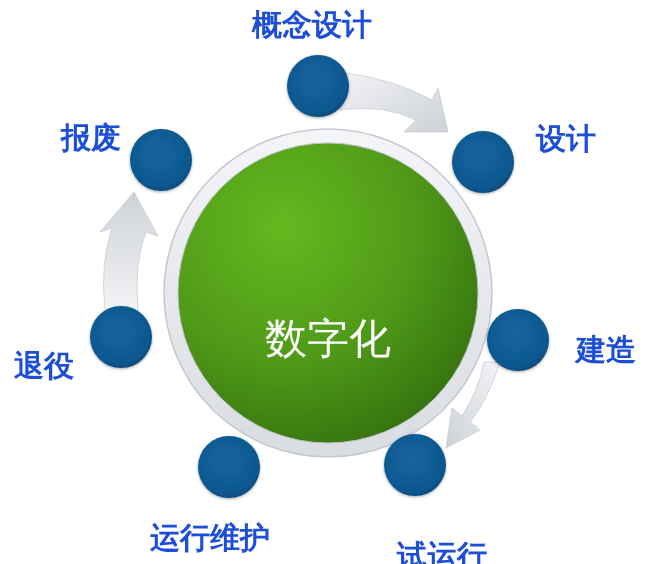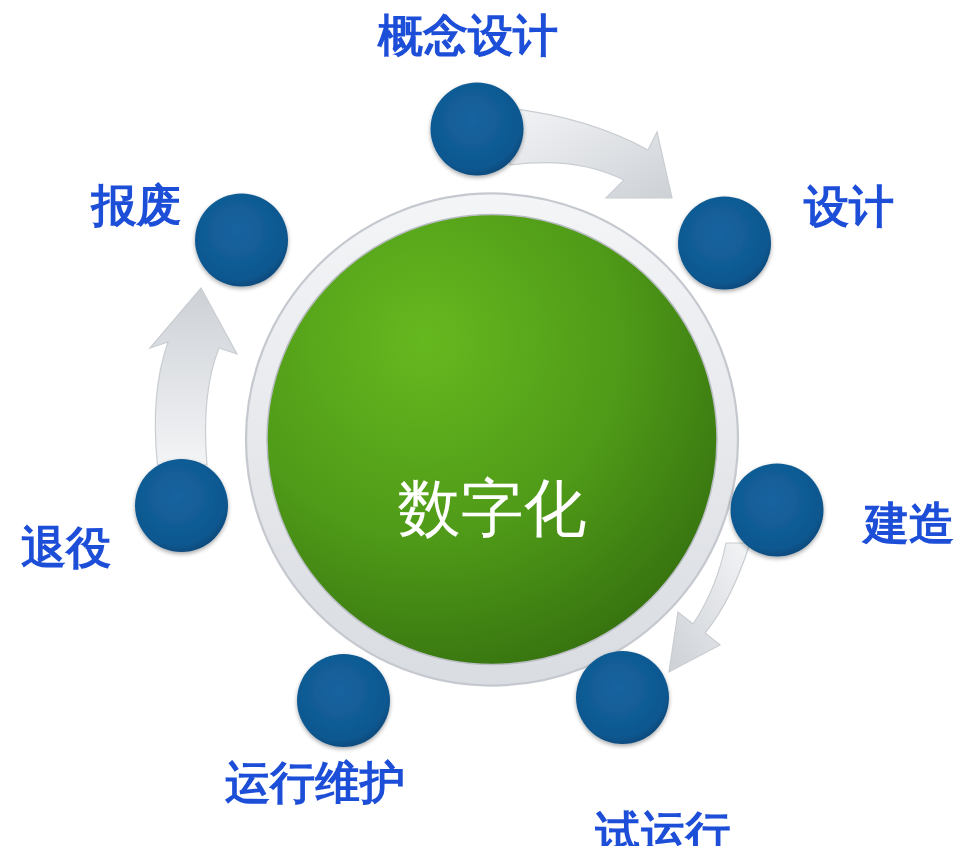--- a/index.html
+++ b/index.html
@@ -117,15 +117,15 @@
 </svg>
 
 <div class="center-text">
   <span>数字化</span>
 </div>
 
 <div class="stage-label" style="left:312px; top:25px;">概念设计</div>
 <div class="stage-label" style="left:566px; top:139px;">设计</div>
 <div class="stage-label" style="left:606px; top:350px;text-align:right;">建造</div>
 <div class="stage-label" style="left:442px; top:556px;">试运行</div>
-<div class="stage-label" style="left:210px; top:523px;text-align:center;">运行维护</div>
+<div class="stage-label" style="left:210px; top:538px;text-align:center;">运行维护</div>
 <div class="stage-label" style="left:44px; top:366px;">退役</div>
 <div class="stage-label" style="left:91px; top:138px;font-family:Liberation Serif, serif;">报废</div>
 
 </body></html>

